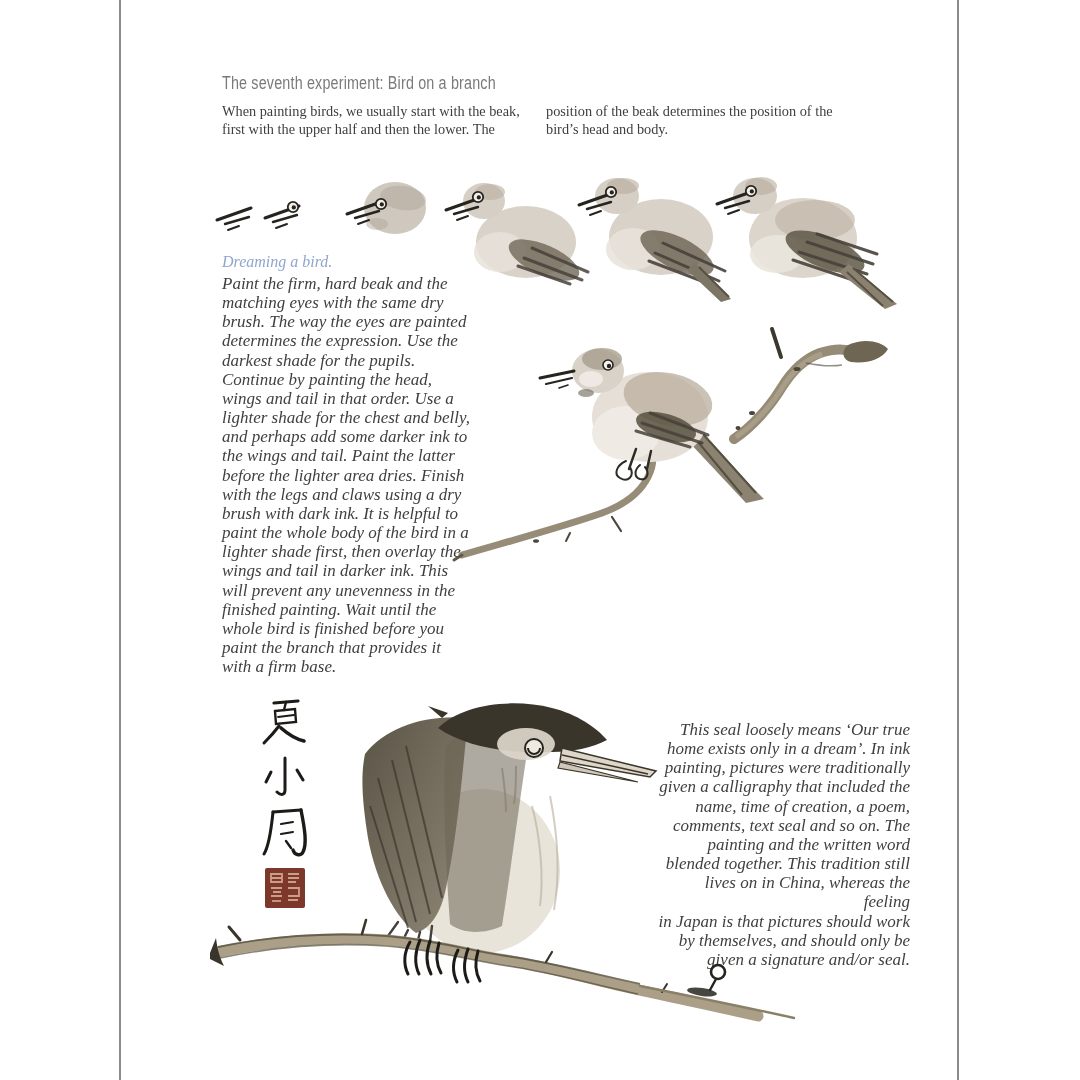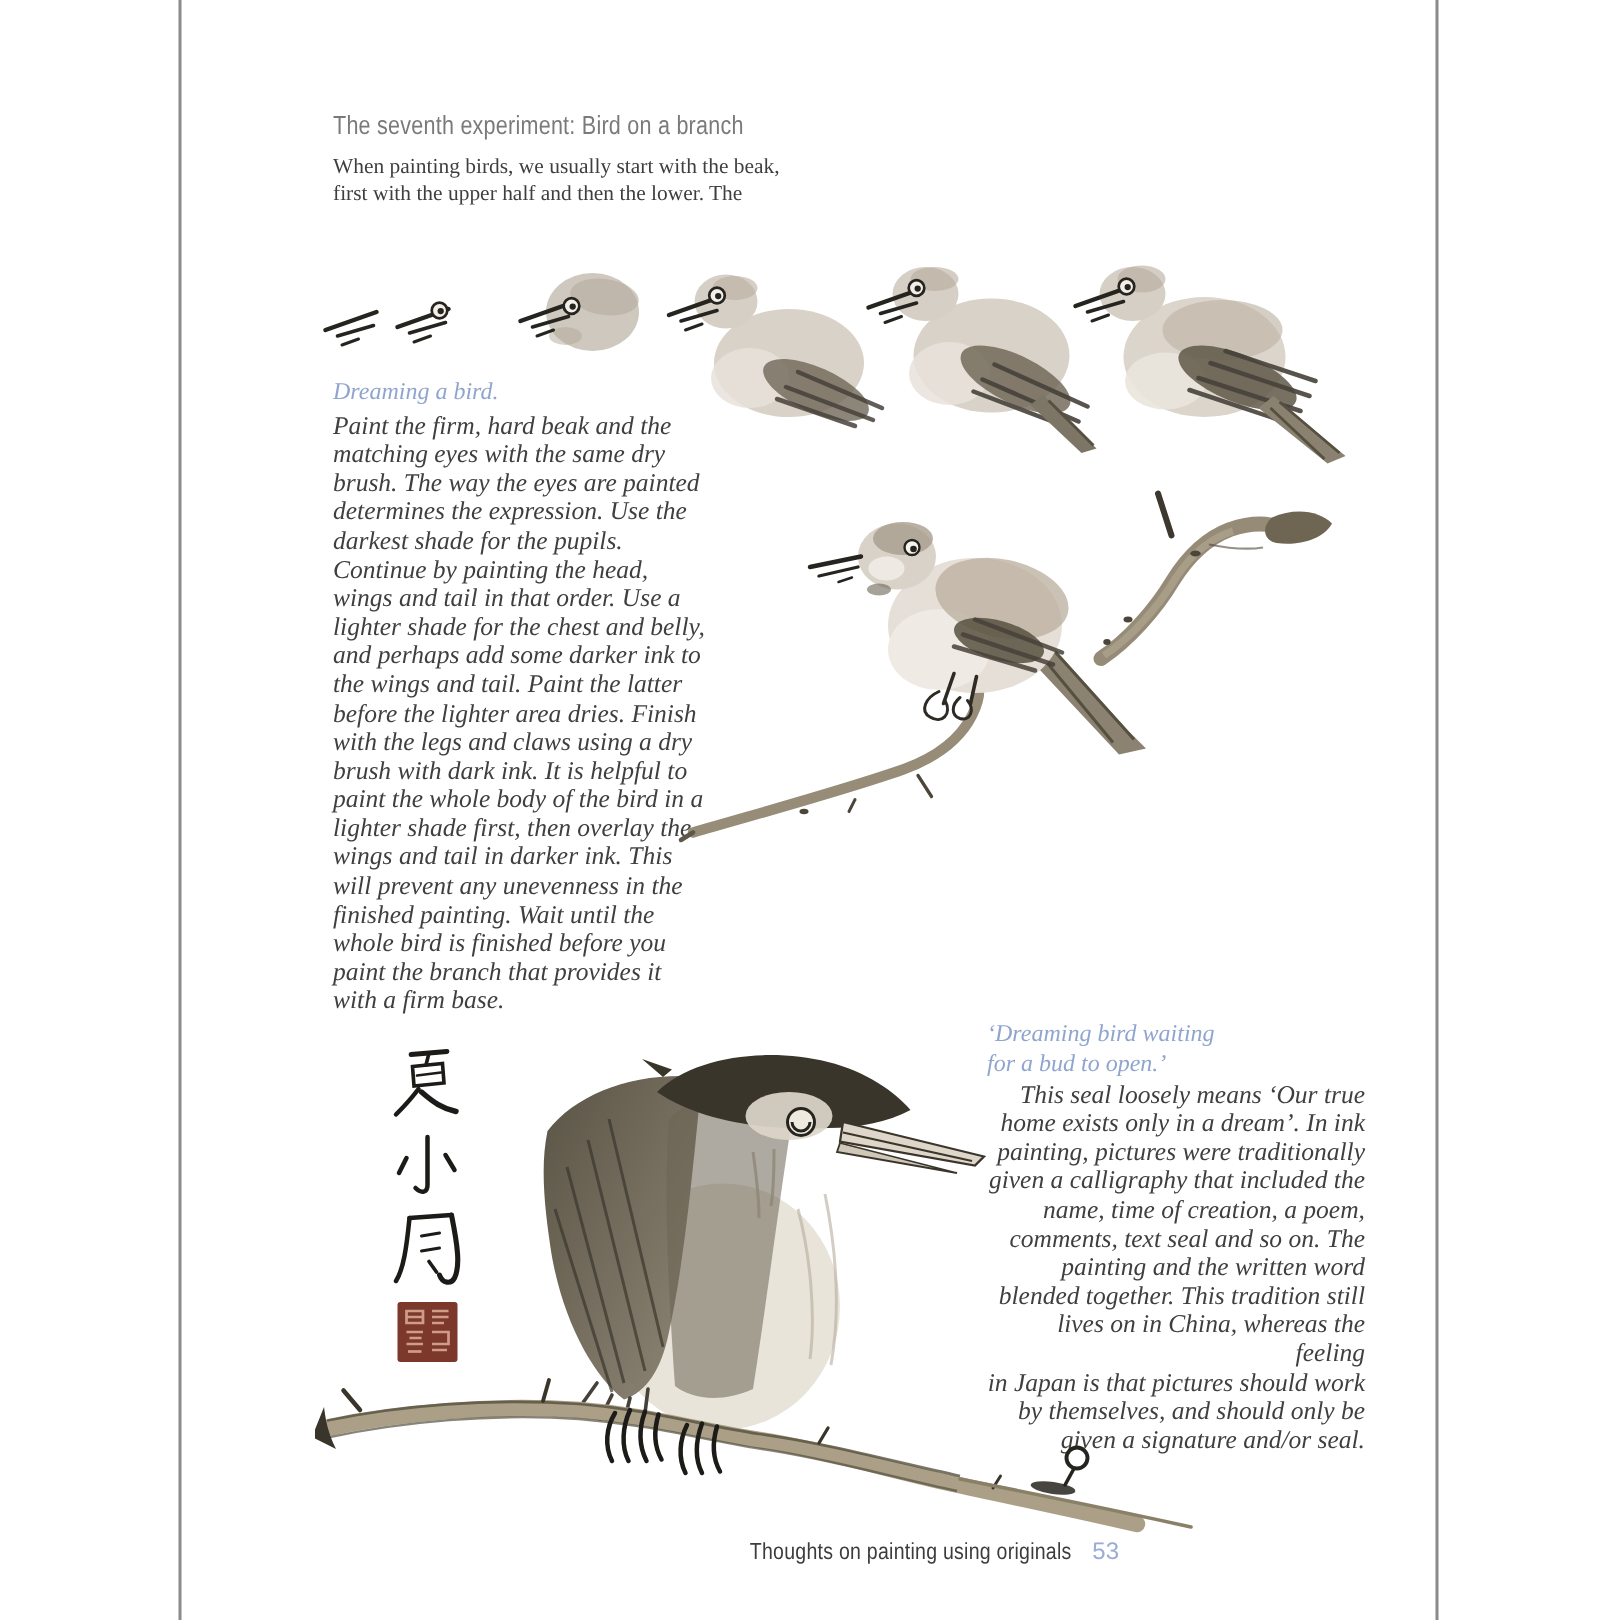--- a/index.html
+++ b/index.html
@@ -27,20 +27,22 @@
 
   <div class="edge edge-left"></div>
   <div class="edge edge-right"></div>
 
   <div class="abs title" style="left:222px;top:73px;">
     <span class="condense">The seventh experiment: Bird on a branch</span>
   </div>
 
   <div class="abs serif-block" style="left:222px;top:103px;width:320px;">When painting birds, we usually start with the beak,
 first with the upper half and then the lower. The</div>
+  <div class="abs serif-block" style="left:546px;top:103px;width:320px;">position of the beak determines the position of the
+bird’s head and body.</div>
 
   <svg class="abs" style="left:205px;top:168px;" width="700" height="150" viewBox="0 0 700 150" role="img" aria-label="Six ink-painting stages of a bird: beak, beak and eye, head, then body, wings and tail">
     <defs>
       <g id="beak">
         <path d="M38,4 L4,16" stroke="#26241f" stroke-width="3" stroke-linecap="round" fill="none"></path>
         <path d="M36,13 L12,20" stroke="#26241f" stroke-width="2.4" stroke-linecap="round" fill="none"></path>
         <path d="M26,22 L15,26" stroke="#26241f" stroke-width="2" stroke-linecap="round" fill="none"></path>
       </g>
       <g id="eye">
         <circle cx="0" cy="0" r="5.2" fill="#f2efe9" stroke="#26241f" stroke-width="1.8"></circle>
@@ -163,22 +165,20 @@
       <circle cx="159" cy="51" r="2.2" fill="#26241f"></circle>
       <path d="M124,56 L90,63" stroke="#26241f" stroke-width="3" stroke-linecap="round"></path>
       <path d="M122,63 L96,69" stroke="#26241f" stroke-width="2.2" stroke-linecap="round"></path>
       <path d="M118,70 l-9,3" stroke="#26241f" stroke-width="1.6" stroke-linecap="round"></path>
       <ellipse cx="136" cy="78" rx="8" ry="4" fill="#6b6456" opacity=".6"></ellipse>
       <path d="M186,134 L179,154 M201,136 L197,154" stroke="#2e2b25" stroke-width="2.4" stroke-linecap="round"></path>
       <path d="M176,146 c-9,4 -13,13 -6,17 c8,5 15,-2 10,-11 M190,150 c-6,5 -6,12 0,14 c7,2 10,-6 5,-12" stroke="#2e2b25" stroke-width="2" fill="none" stroke-linecap="round"></path>
     </g>
   </svg>
 
-  <div class="abs ital-head" style="left:658px;top:680px;">‘Dreaming bird waiting
-for a bud to open.’</div>
   <div class="abs ital-block" style="left:658px;top:720px;width:252px;text-align:right;">This seal loosely means ‘Our true
 home exists only in a dream’. In ink
 painting, pictures were traditionally
 given a calligraphy that included the
 name, time of creation, a poem,
 comments, text seal and so on. The
 painting and the written word
 blended together. This tradition still
 lives on in China, whereas the feeling
 in Japan is that pictures should work
@@ -256,18 +256,14 @@
       </g>
 
       <g>
         <circle cx="508" cy="286" r="7" stroke="#26241f" stroke-width="2.6" fill="none"></circle>
         <path d="M506,293 L500,304" stroke="#26241f" stroke-width="2.4" stroke-linecap="round"></path>
         <ellipse cx="492" cy="306" rx="15" ry="4" fill="#26241f" opacity=".85" transform="rotate(8 492 306)"></ellipse>
       </g>
     </g>
   </svg>
 
-  <div class="abs footer" style="right:222px;top:1026px;">
-    <span class="condense-r">Thoughts on painting using originals</span>
-    <span class="pagenum">53</span>
-  </div>
 
 </div>
 
 </body></html>

